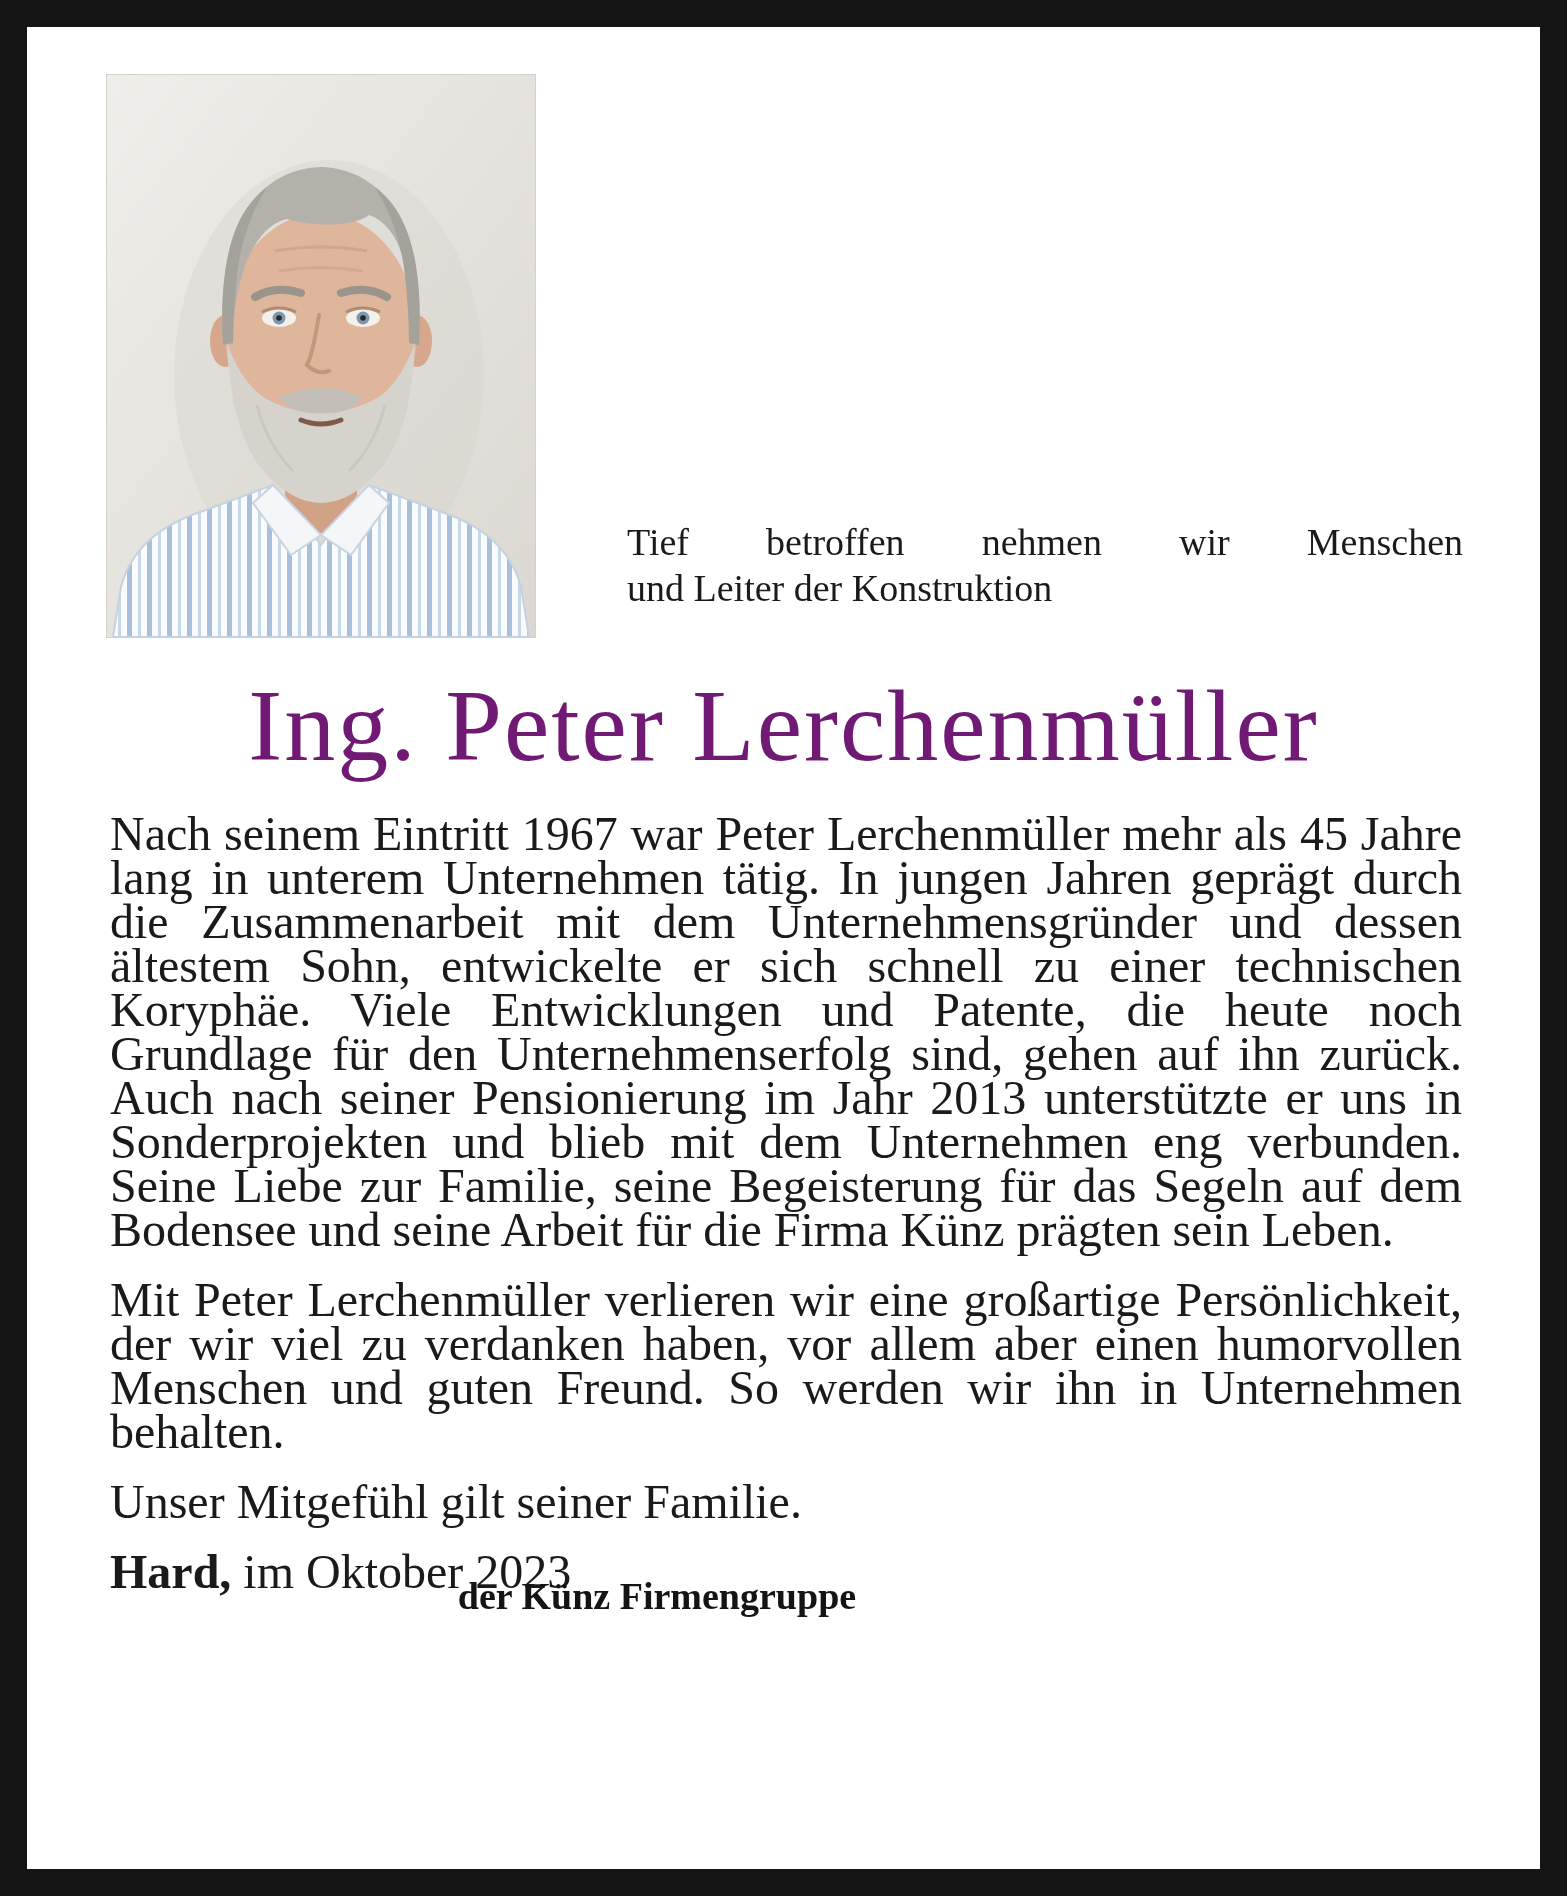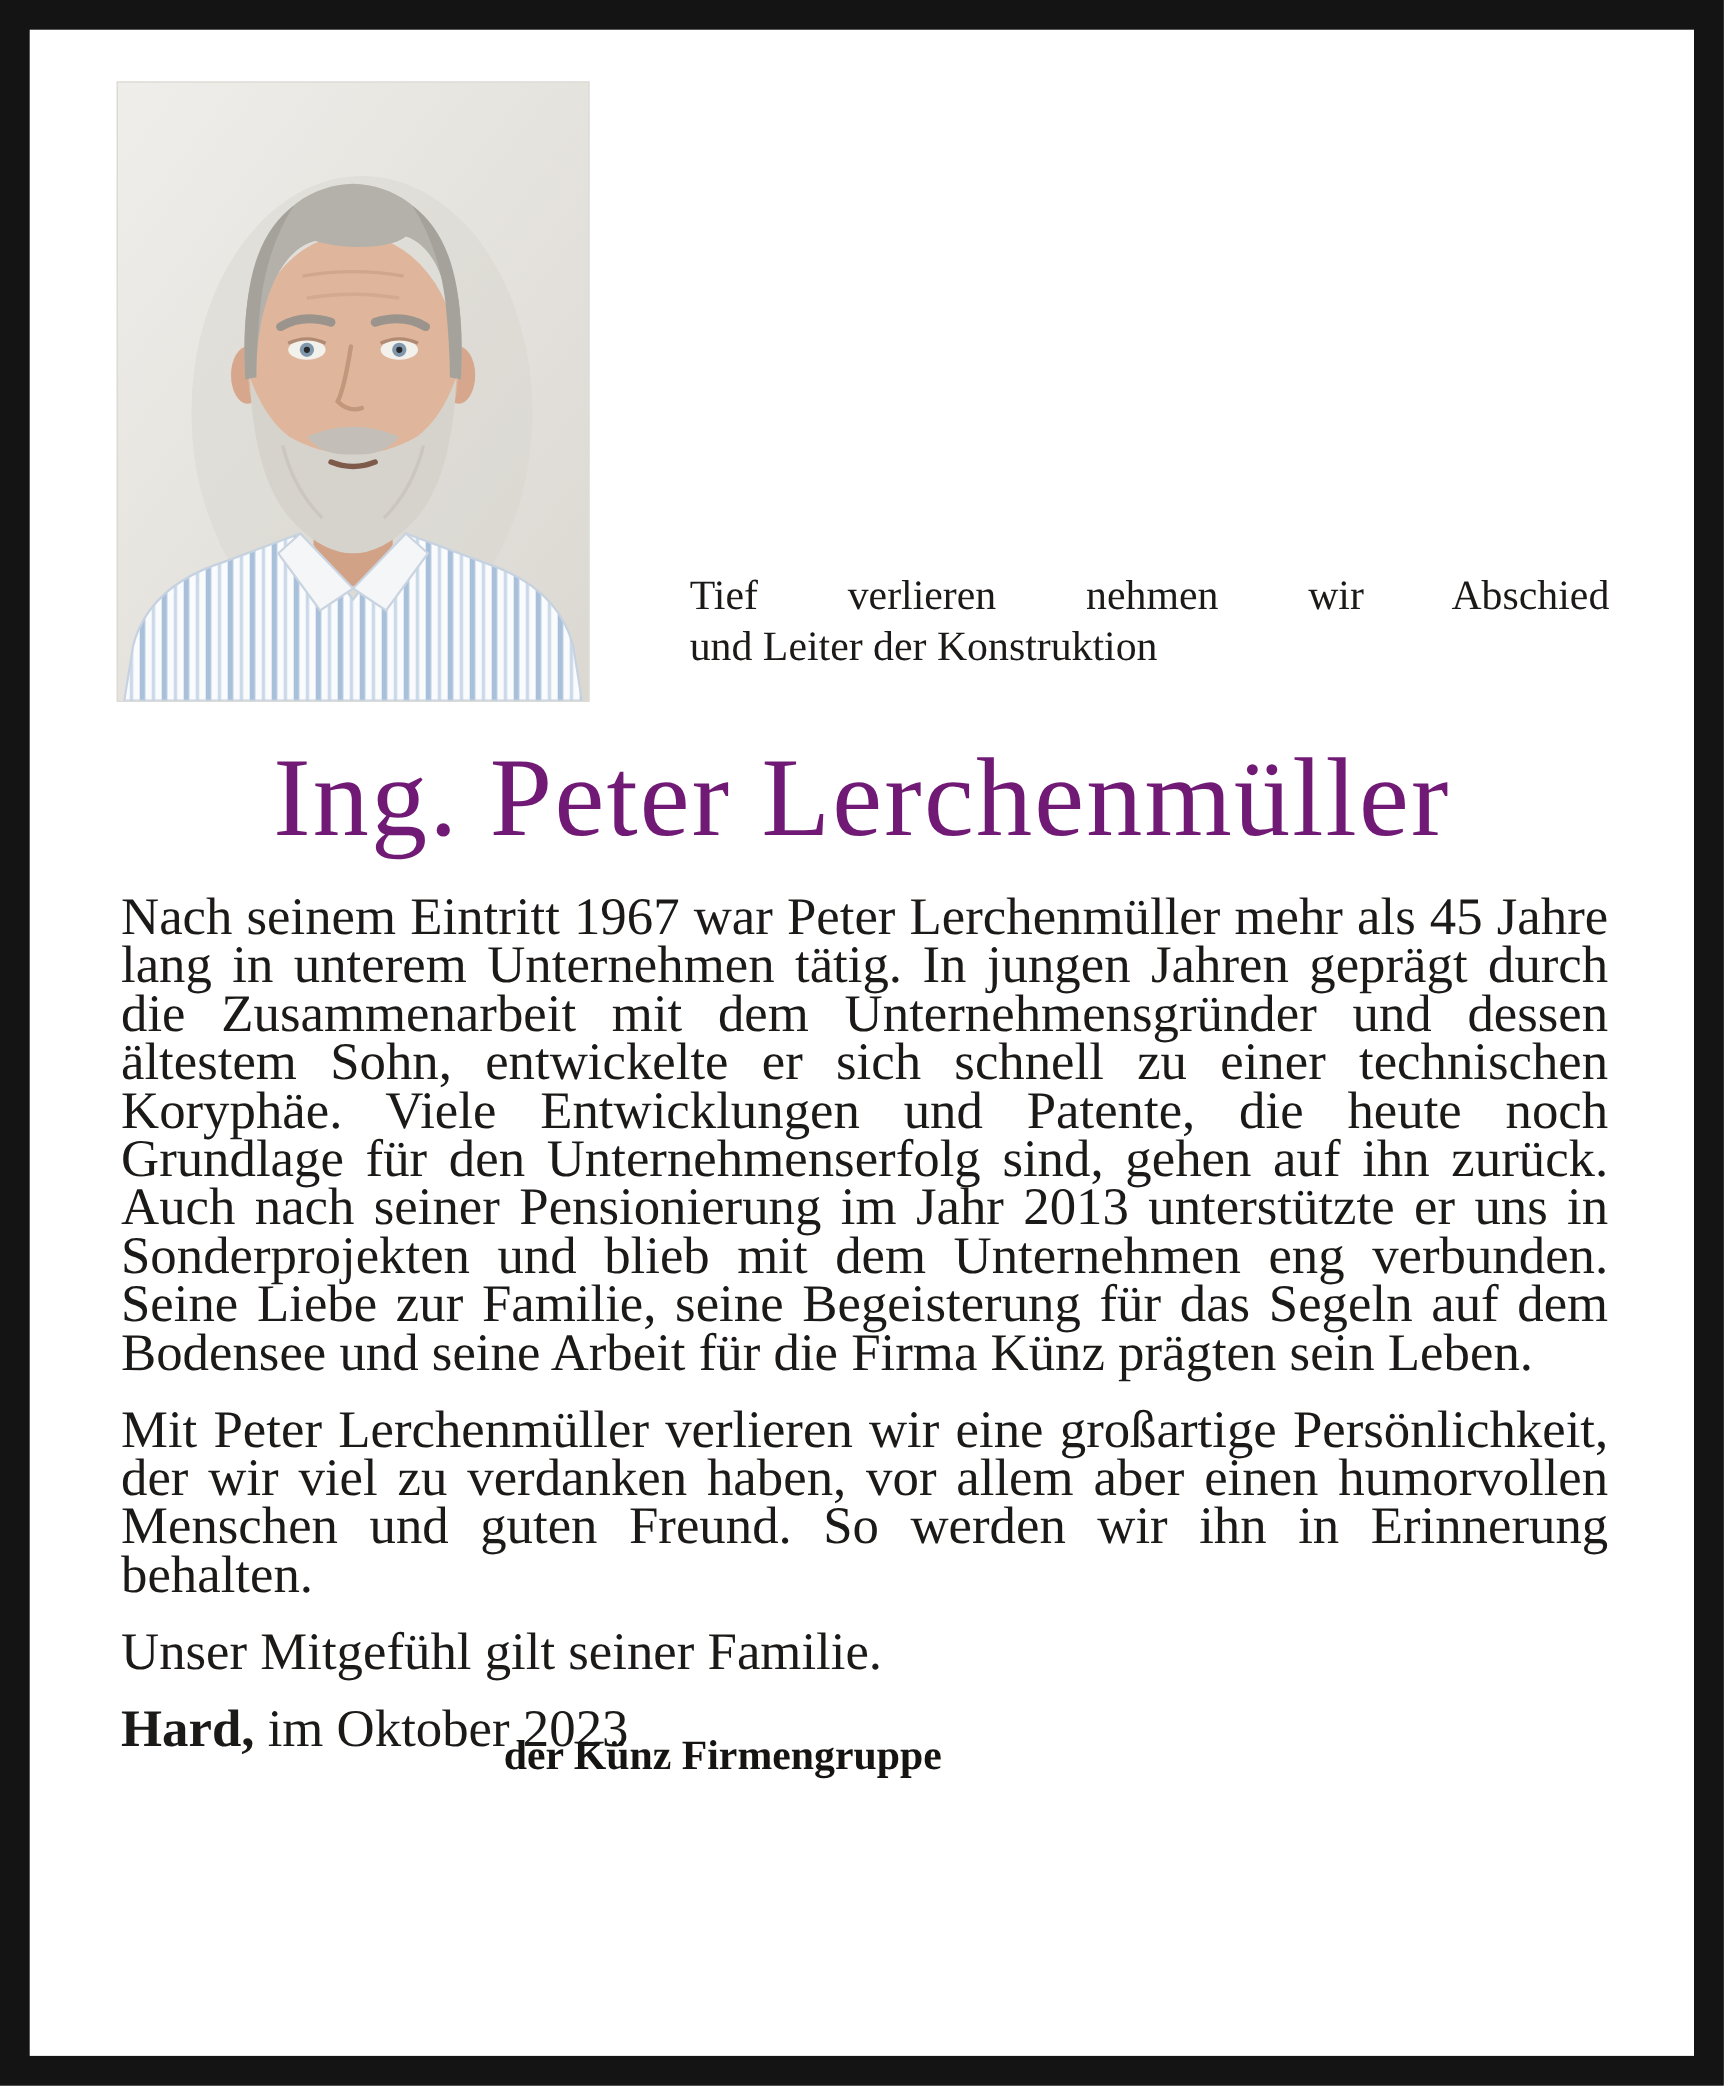--- a/index.html
+++ b/index.html
@@ -143,29 +143,29 @@
         <path d="M172,322 Q214,304 256,322 Q242,340 214,338 Q186,340 172,322 Z" fill="#c3bfb8"></path>
 
         <path d="M194,345 Q214,353 234,345" stroke="#7d5a4a" stroke-width="5" fill="none" stroke-linecap="round"></path>
 
         <path d="M150,330 Q160,370 186,396" stroke="#c6c2bb" stroke-width="3" fill="none" opacity="0.7"></path>
         <path d="M278,330 Q268,370 242,396" stroke="#c6c2bb" stroke-width="3" fill="none" opacity="0.7"></path>
       </svg>
     </div>
 
     <div class="intro">
-      <div class="intro-line">Tief verlieren nehmen wir Abschied</div>
+      <div class="intro-line">Tief betroffen nehmen wir Menschen</div>
       <div class="intro-line last">und Leiter der Konstruktion</div>
     </div>
 
     <h1 class="title">Ing. Peter Lerchenmüller</h1>
 
     <div class="textcol">
       <p>Nach seinem Eintritt 1967 war Peter Lerchenmüller mehr als 45 Jahre lang in unterem Unternehmen tätig. In jungen Jahren geprägt durch die Zusammenarbeit mit dem Unternehmensgründer und dessen ältestem Sohn, entwickelte er sich schnell zu einer technischen Koryphäe. Viele Entwicklungen und Patente, die heute noch Grundlage für den Unternehmenserfolg sind, gehen auf ihn zurück. Auch nach seiner Pensionierung im Jahr 2013 unterstützte er uns in Sonderprojekten und blieb mit dem Unternehmen eng verbunden. Seine Liebe zur Familie, seine Begeisterung für das Segeln auf dem Bodensee und seine Arbeit für die Firma Künz prägten sein Leben.</p>
-      <p>Mit Peter Lerchenmüller verlieren wir eine großartige Persönlichkeit, der wir viel zu verdanken haben, vor allem aber einen humorvollen Menschen und guten Freund. So werden wir ihn in Erinnerung behalten.</p>
+      <p>Mit Peter Lerchenmüller verlieren wir eine großartige Persönlichkeit, der wir viel zu verdanken haben, vor allem aber einen humorvollen Menschen und guten Freund. So werden wir ihn in Unternehmen behalten.</p>
       <p>Unser Mitgefühl gilt seiner Familie.</p>
       <p class="dateline"><span class="place">Hard,</span><span> im Oktober 2023</span></p>
     </div>
 
     <div class="footer">
       <div>der Künz Firmengruppe</div>
     </div>
 
   </div>
 </div>

